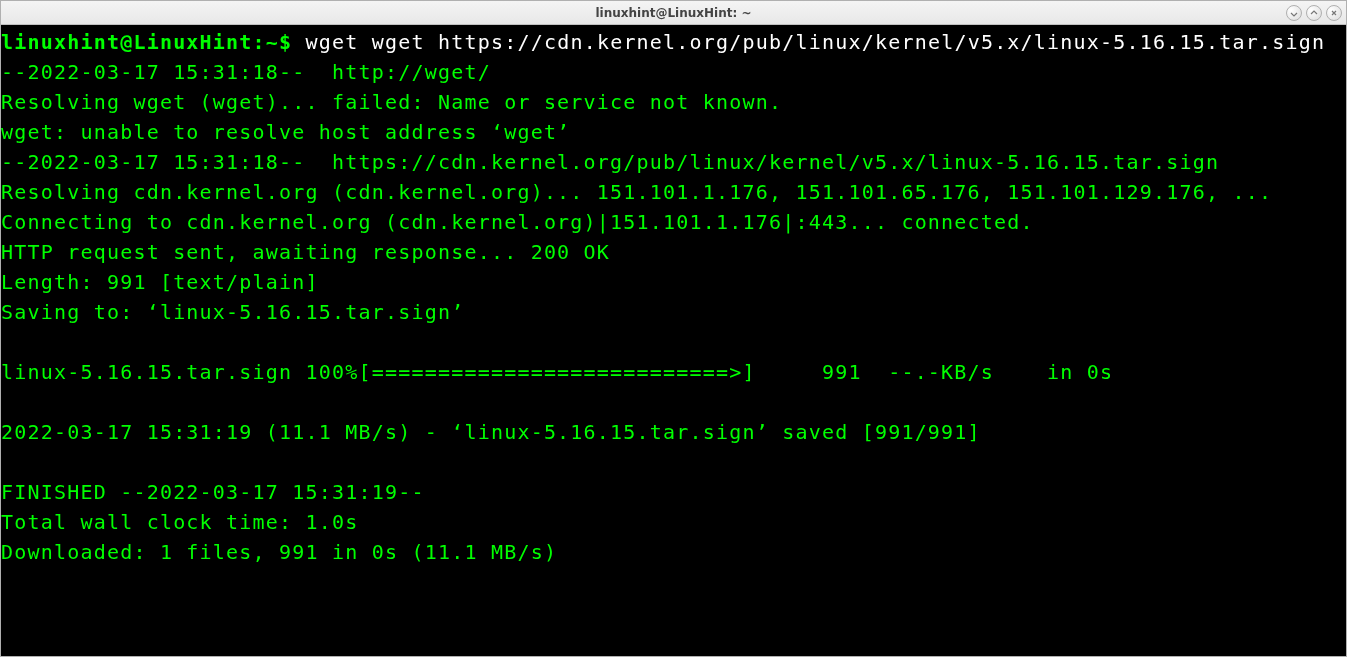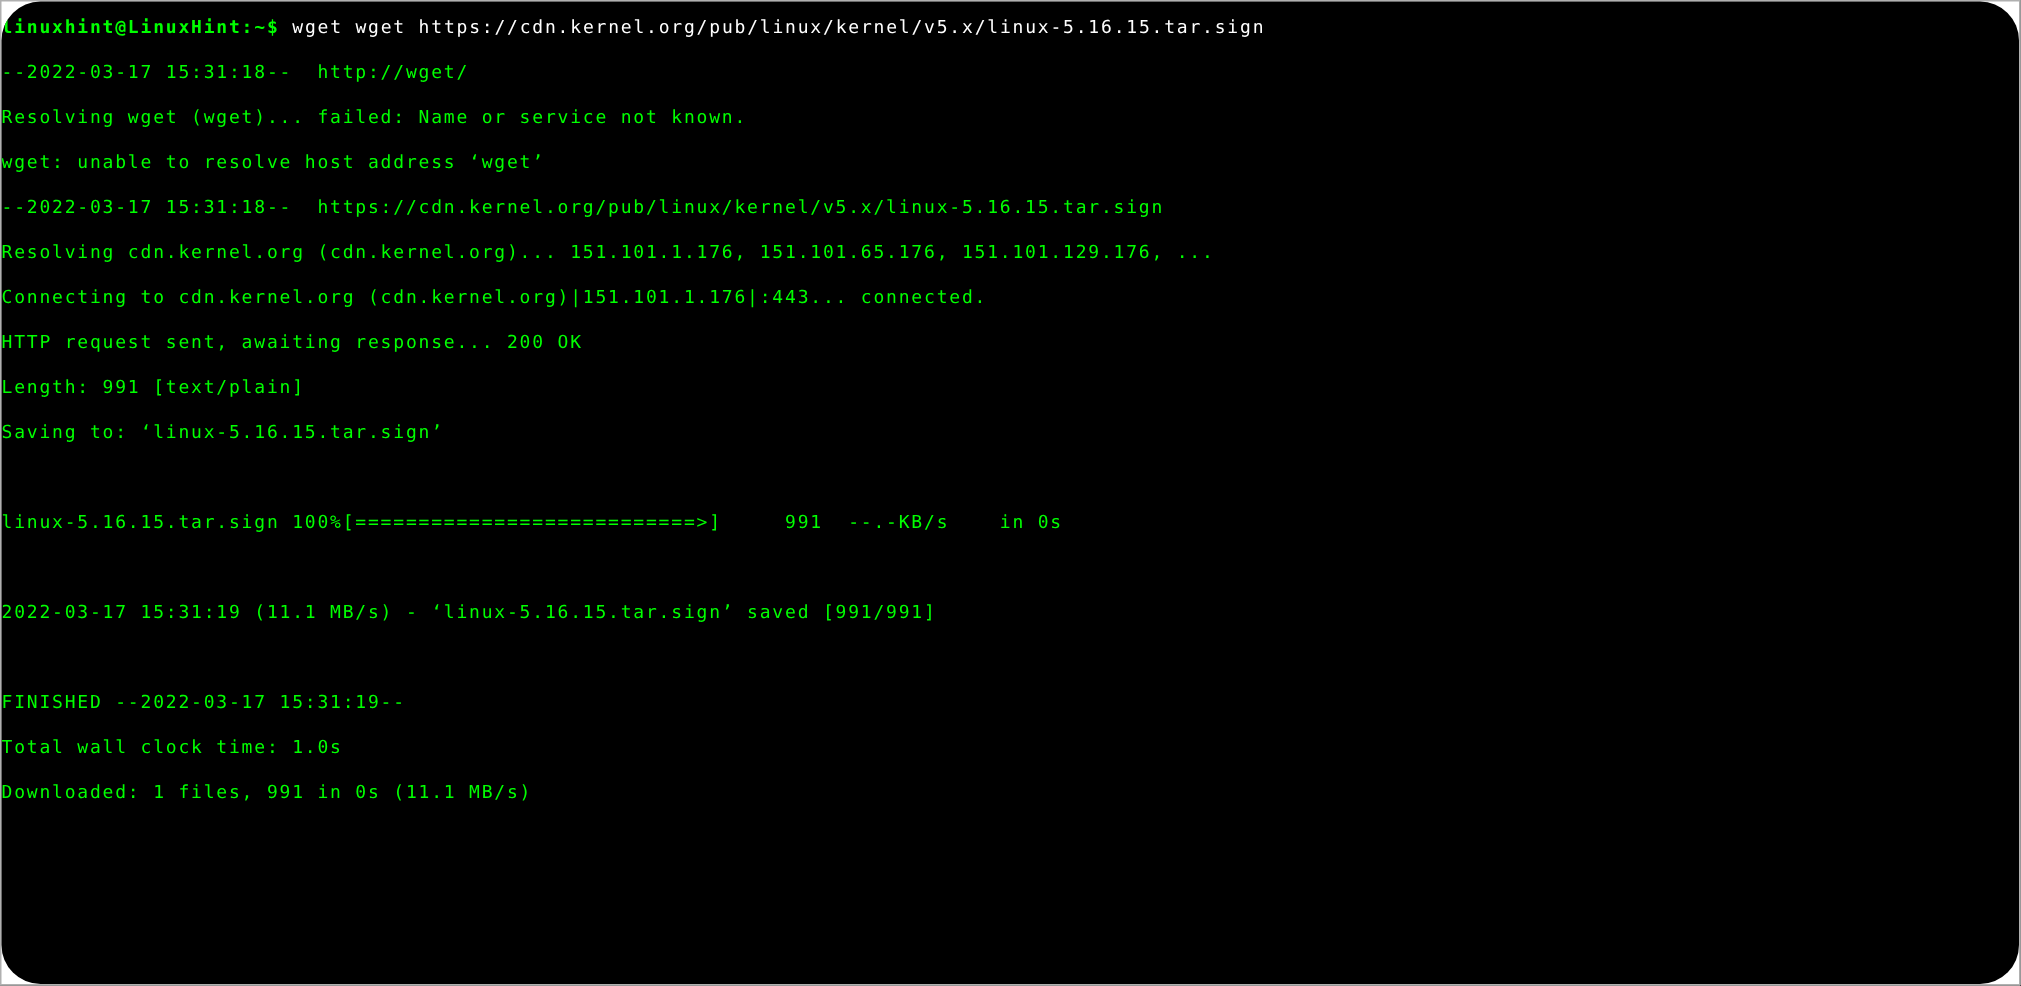--- a/index.html
+++ b/index.html
@@ -52,37 +52,56 @@
     justify-content: center;
     font-size: 9px;
     color: #666;
     cursor: pointer;
   }
   .terminal {
     flex: 1;
     background: #000;
     color: #00ff00;
     padding: 2px 0 0 0;
-    font-size: 12px;
+    font-size: 20px;
     line-height: 30px;
     white-space: pre-wrap;
     word-break: break-all;
     overflow: hidden;
     letter-spacing: 1.2px;
-    border-radius: 26px;
   }
   .terminal .prompt-user { color: #00ff00; font-weight: bold; }
   .terminal .prompt-sep { color: #00ff00; font-weight: bold; }
   .terminal .prompt-path { color: #00ff00; font-weight: bold; }
   .terminal .cmd { color: #ffffff; }
 </style>
 </head>
 <body>
 
 <div class="window">
+  <div class="titlebar">
+    <span class="title">linuxhint@LinuxHint: ~</span>
+    <div class="controls">
+      <div class="btn">
+          <svg width="8" height="8" viewBox="0 0 8 8">
+            <path d="M1 4 L4 7 L7 4" fill="none" stroke="#777" stroke-width="1.2"></path>
+          </svg>
+        </div>
+      <div class="btn">
+          <svg width="8" height="8" viewBox="0 0 8 8">
+            <path d="M1 5 L4 2 L7 5" fill="none" stroke="#777" stroke-width="1.2"></path>
+          </svg>
+        </div>
+      <div class="btn">
+          <svg width="8" height="8" viewBox="0 0 8 8">
+            <path d="M2 2 L6 6 M6 2 L2 6" fill="none" stroke="#777" stroke-width="1.2"></path>
+          </svg>
+        </div>
+    </div>
+  </div>
   <div class="terminal"><span class="prompt-user">linuxhint@LinuxHint</span><span class="prompt-sep">:</span><span class="prompt-path">~</span><span class="prompt-sep">$</span><span> </span><span class="cmd">wget wget https://cdn.kernel.org/pub/linux/kernel/v5.x/linux-5.16.15.tar.sign</span>
 <span>--2022-03-17 15:31:18--  http://wget/</span>
 <span>Resolving wget (wget)... failed: Name or service not known.</span>
 <span>wget: unable to resolve host address ‘wget’</span>
 <span>--2022-03-17 15:31:18--  https://cdn.kernel.org/pub/linux/kernel/v5.x/linux-5.16.15.tar.sign</span>
 <span>Resolving cdn.kernel.org (cdn.kernel.org)... 151.101.1.176, 151.101.65.176, 151.101.129.176, ...</span>
 <span>Connecting to cdn.kernel.org (cdn.kernel.org)|151.101.1.176|:443... connected.</span>
 <span>HTTP request sent, awaiting response... 200 OK</span>
 <span>Length: 991 [text/plain]</span>
 <span>Saving to: ‘linux-5.16.15.tar.sign’</span>

